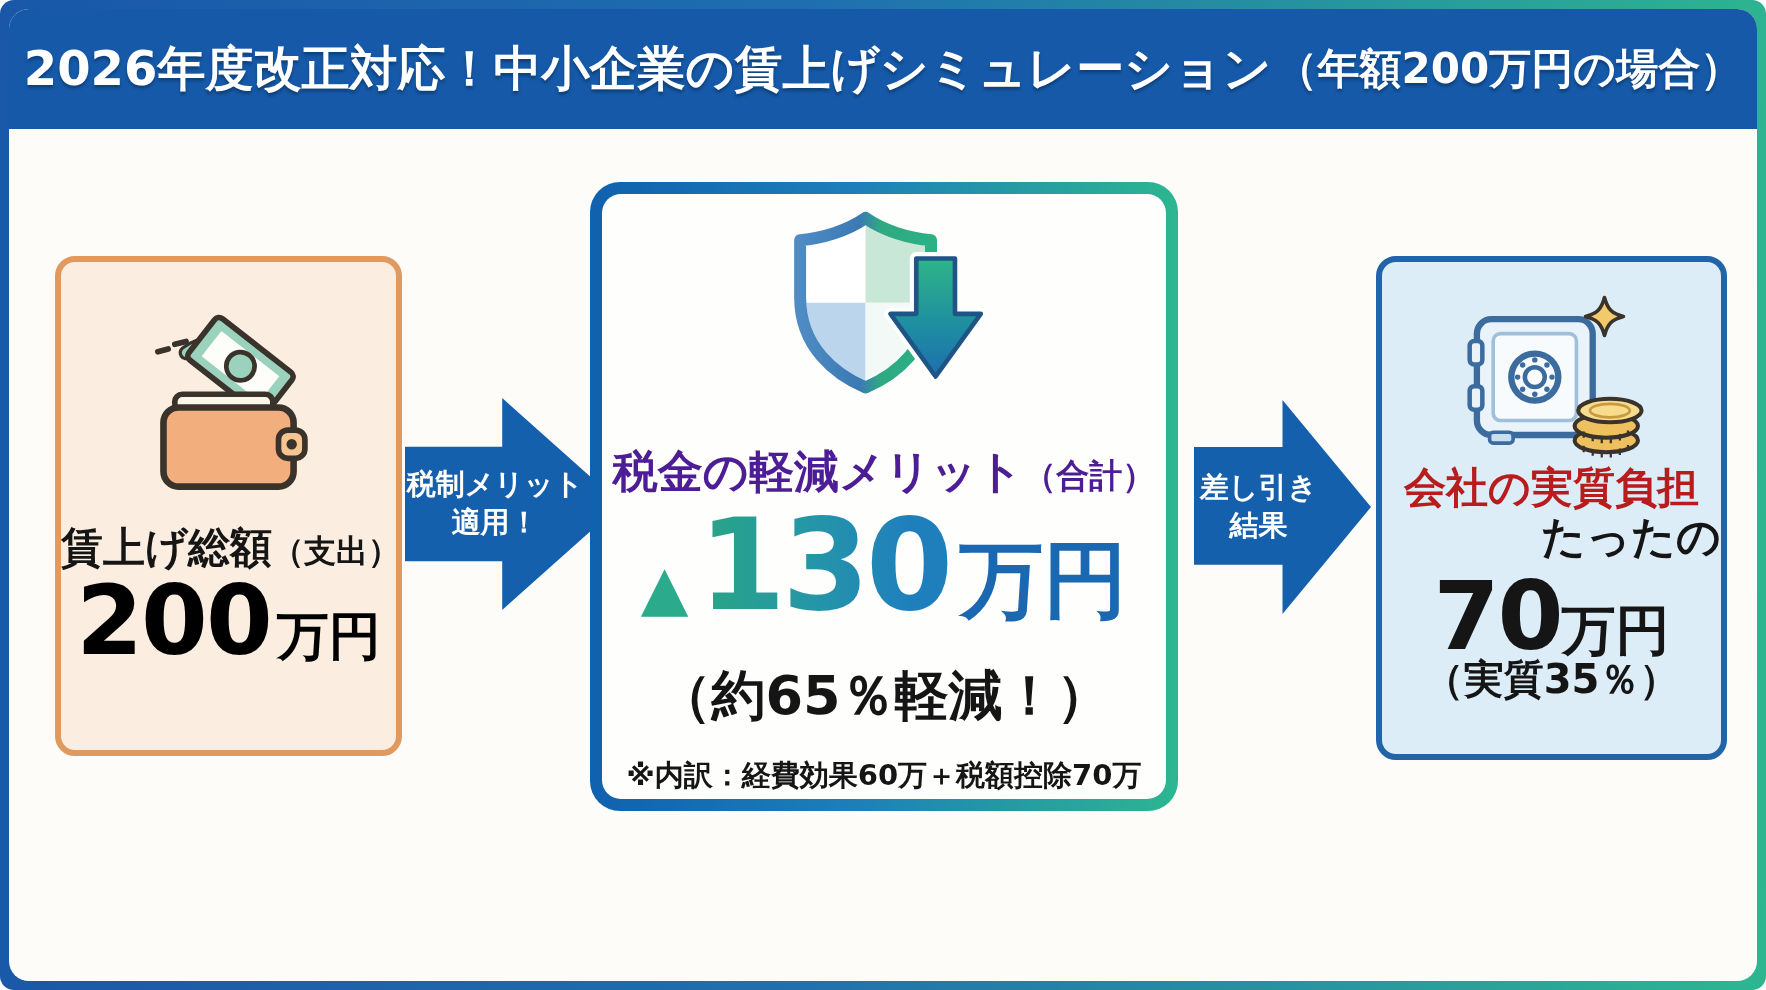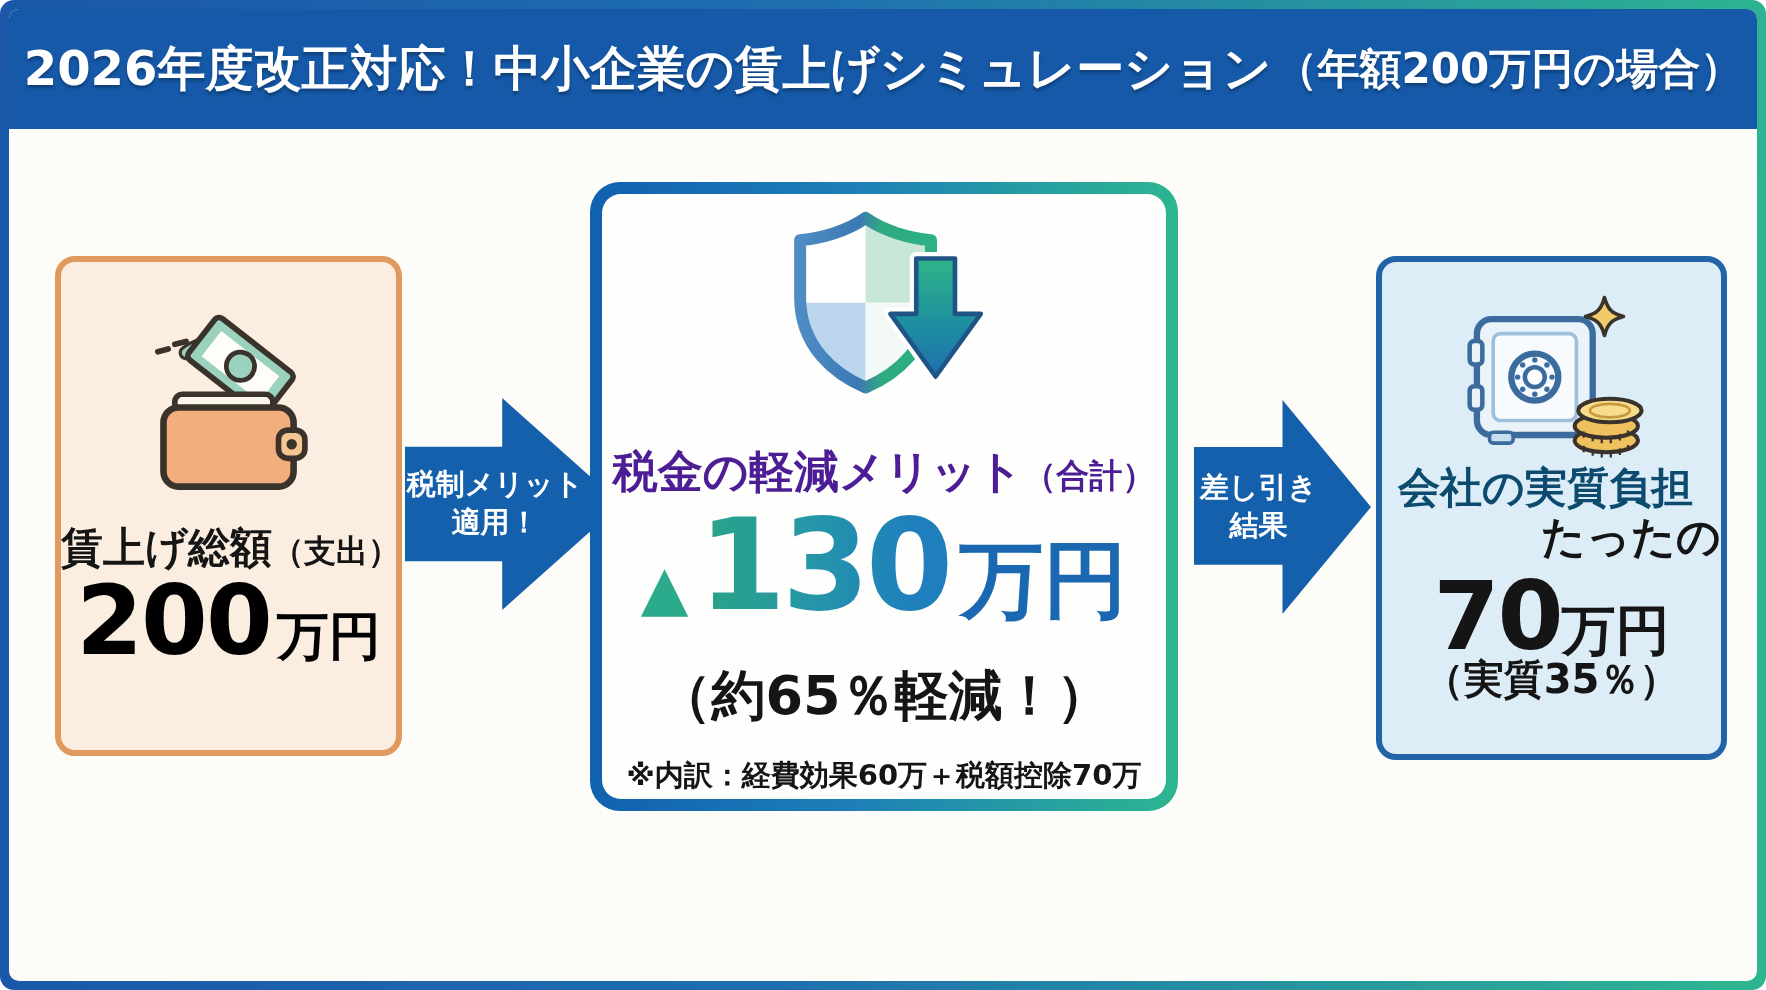--- a/index.html
+++ b/index.html
@@ -6,21 +6,21 @@
   body{
     width:1766px;height:990px;position:relative;background:#ffffff;
     font-family:"DejaVu Sans","Liberation Sans",sans-serif;
     -webkit-font-smoothing:antialiased;
   }
   .frame{
     position:absolute;inset:0;border-radius:14px;
     background:linear-gradient(92deg,#1A57A8 0%,#1E6FB0 45%,#2EB690 100%);
   }
   .inner{
-    position:absolute;inset:9px;background:#FDFCF8;border-radius:10px;overflow:hidden;padding-left:36px;
+    position:absolute;inset:9px;background:#FDFCF8;border-radius:20px;overflow:hidden;padding-left:36px;
   }
   
   .header{
     position:absolute;left:0;top:0;width:100%;height:120px;background:#1559A8;
     display:flex;align-items:center;justify-content:center;gap:4px;
   }
   .header .t-main{
     color:#fff;font-weight:800;font-size:48px;letter-spacing:0px;
     text-shadow:0 3px 3px rgba(0,0,0,.28);white-space:nowrap;
   }
@@ -102,22 +102,22 @@
     position:absolute;top:466px;left:0;width:100%;text-align:center;
     font-size:54px;font-weight:800;color:#151515;white-space:nowrap;
   }
   .benefit-note{
     position:absolute;top:562px;left:0;width:100%;text-align:center;
     font-size:29px;font-weight:800;color:#151515;white-space:nowrap;
   }
   
   .net-icon{position:absolute;top:30px;left:50%;transform:translateX(-50%);}
   .net-label{
-    position:absolute;top:198px;left:16px;width:100%;
-    font-size:42px;font-weight:800;color:#0c4a6e;white-space:nowrap;
+    position:absolute;top:198px;left:0;width:100%;text-align:center;
+    font-size:42px;font-weight:800;color:#b91c1c;white-space:nowrap;
   }
   .net-sublabel{
     position:absolute;top:246px;left:0;width:100%;text-align:right;
     font-size:44px;font-weight:800;color:#151515;
   }
   .net-amount{
     position:absolute;top:300px;left:0;width:100%;height:100px;
     display:flex;align-items:baseline;justify-content:center;color:#151515;
   }
   .net-amount .num{font-size:95px;font-weight:800;line-height:1.15;letter-spacing:-2px;}

